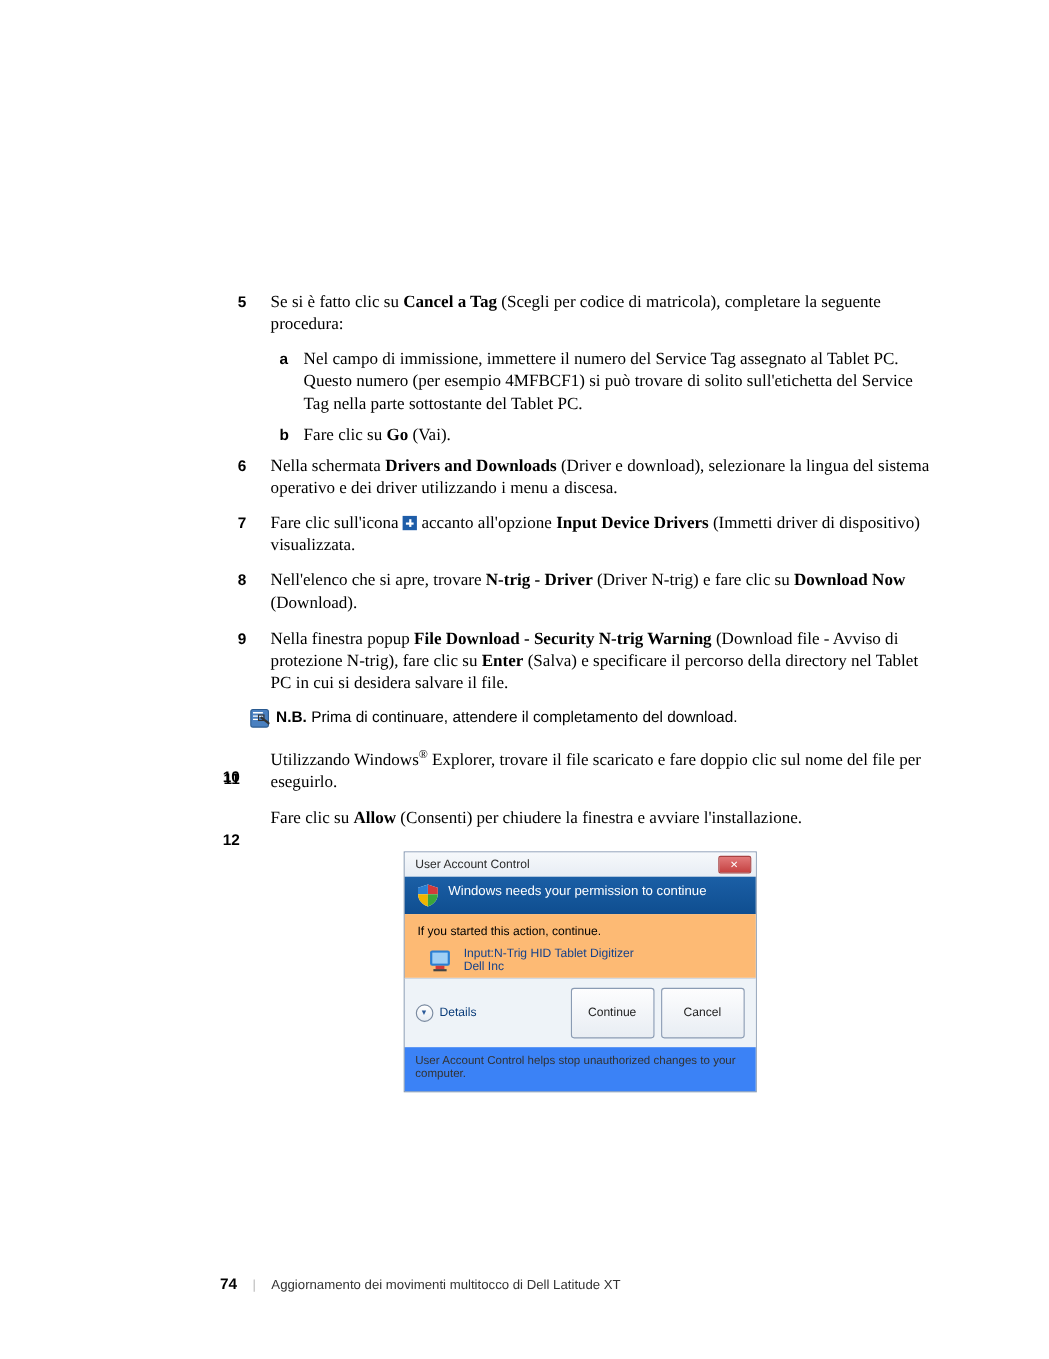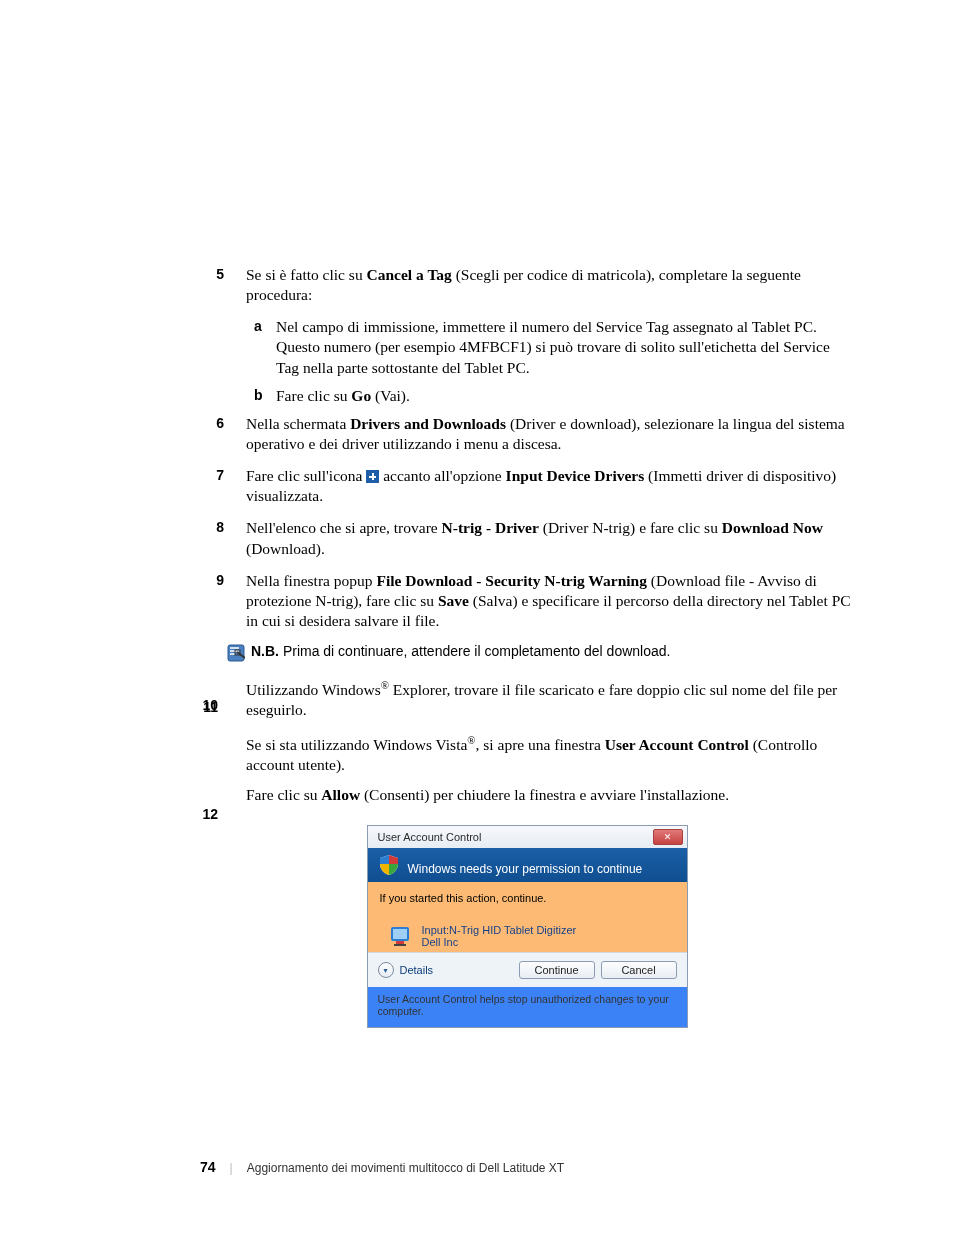--- a/index.html
+++ b/index.html
@@ -139,39 +139,39 @@
     color: #fff;
     font-size: 9px;
     position: absolute;
     left: 0; right: 0; top: 0; bottom: 0;
     display: flex;
     align-items: center;
     justify-content: center;
   }
   .uac-banner {
     display: flex;
-    align-items: flex-end;
+    align-items: flex-start;
     gap: 8px;
     background: linear-gradient(#1b5fa6,#0f4e90);
     color: #fff;
     padding: 6px 10px;
     font-size: 12px;
   }
   .uac-shield {
     width: 22px;
     height: 22px;
   }
   .uac-body {
     padding: 10px 12px 4px 12px;
     background: #fdba74;
   }
   .uac-prog {
     display: flex;
     gap: 10px;
-    margin-top: 20px;
+    margin-top: 8px;
     padding-left: 8px;
     align-items: center;
   }
   .uac-prog-icon {
     width: 24px;
     height: 24px;
     flex: 0 0 auto;
   }
   .uac-prog-text {
     font-size: 11px;
@@ -202,21 +202,21 @@
     justify-content: center;
     font-size: 8px;
     color: #2b5a99;
   }
   .uac-btns {
     display: flex;
     gap: 6px;
   }
   .uac-btn {
     min-width: 58px;
-    padding: 2px 8px;
+    padding: 16px 8px;
     border: 1px solid #8a9bb3;
     border-radius: 3px;
     background: linear-gradient(#fdfdfe,#e8edf3);
     font-size: 11px;
     text-align: center;
     color: #222;
   }
   .uac-footer {
     padding: 6px 10px 10px 10px;
     font-size: 10.5px;
@@ -292,21 +292,21 @@
     <div class="ol-item">
       <span class="ol-num">8</span>
       <span>
         <span>Nell'elenco che si apre, trovare </span><span class="bold">N-trig - Driver</span><span> (Driver N-trig) e fare clic su </span><span class="bold">Download Now</span><span> (Download).</span>
       </span>
     </div>
 
     <div class="ol-item">
       <span class="ol-num">9</span>
       <span>
-        <span>Nella finestra popup </span><span class="bold">File Download - Security N-trig Warning</span><span> (Download file - Avviso di protezione N-trig), fare clic su </span><span class="bold">Save</span><span> (Salva) e specificare il percorso della directory nel Tablet PC in cui si desidera salvare il file.</span>
+        <span>Nella finestra popup </span><span class="bold">File Download - Security N-trig Warning</span><span> (Download file - Avviso di protezione N-trig), fare clic su </span><span class="bold">Enter</span><span> (Salva) e specificare il percorso della directory nel Tablet PC in cui si desidera salvare il file.</span>
       </span>
     </div>
 
     <div class="note-row">
       <span class="note-icon">
         <svg width="18" height="18" viewBox="0 0 18 18">
           <rect x="1" y="1" width="16" height="16" rx="2" fill="#4a80c0" stroke="#2a5a90"></rect>
           <path d="M3,4 L12,4 M3,7 L12,7 M3,10 L8,10" stroke="#fff" stroke-width="1.3"></path>
           <path d="M10,8 L18,14" stroke="#333" stroke-width="2"></path>
           <rect x="8" y="6" width="5" height="5" fill="none" stroke="#333"></rect>
@@ -321,23 +321,20 @@
       <span class="ol-num shift">10</span>
     </div>
 
     <div class="ol-item">
       <span class="ol-num shift">11</span>
       <span>
         <span>Utilizzando Windows</span><span class="reg">®</span><span> Explorer, trovare il file scaricato e fare doppio clic sul nome del file per eseguirlo.</span>
       </span>
     </div>
 
-    <div class="body-p">
-      <span>Se si sta utilizzando Windows Vista</span><span class="reg">®</span><span>, si apre una finestra </span><span class="bold">User Account Control</span><span> (Controllo account utente).</span>
-    </div>
 
     <div class="ol-item">
       <span class="ol-num shift">12</span>
       <span>
         <span>Fare clic su </span><span class="bold">Allow</span><span> (Consenti) per chiudere la finestra e avviare l'installazione.</span>
       </span>
     </div>
 
     <div class="uac-dialog">
       <div class="uac-titlebar">

